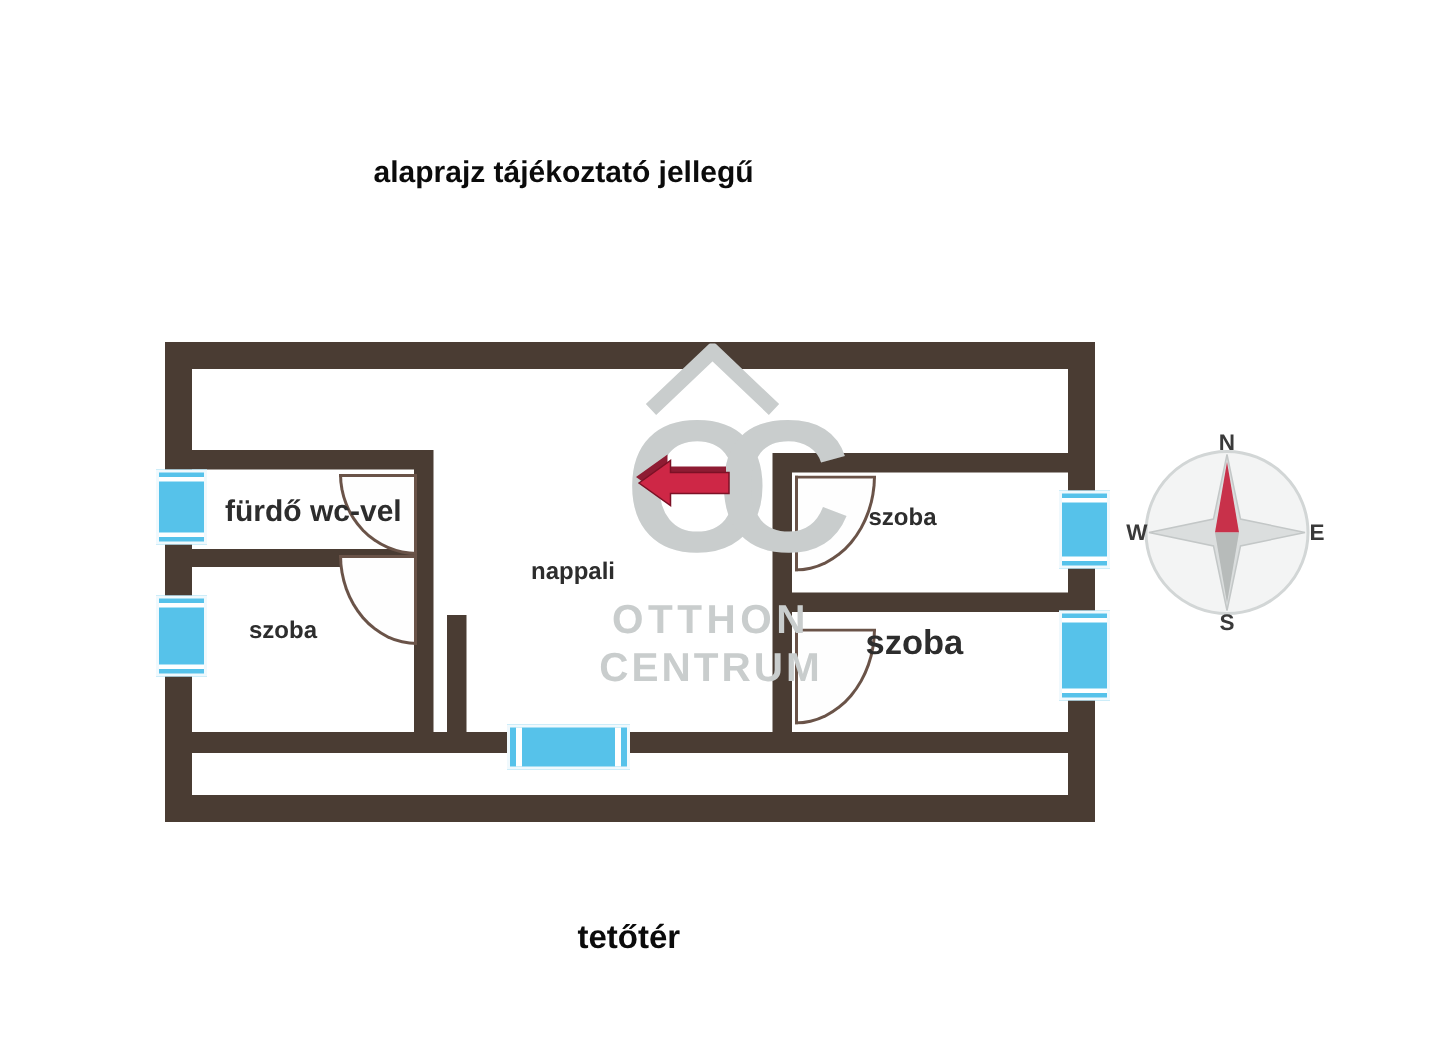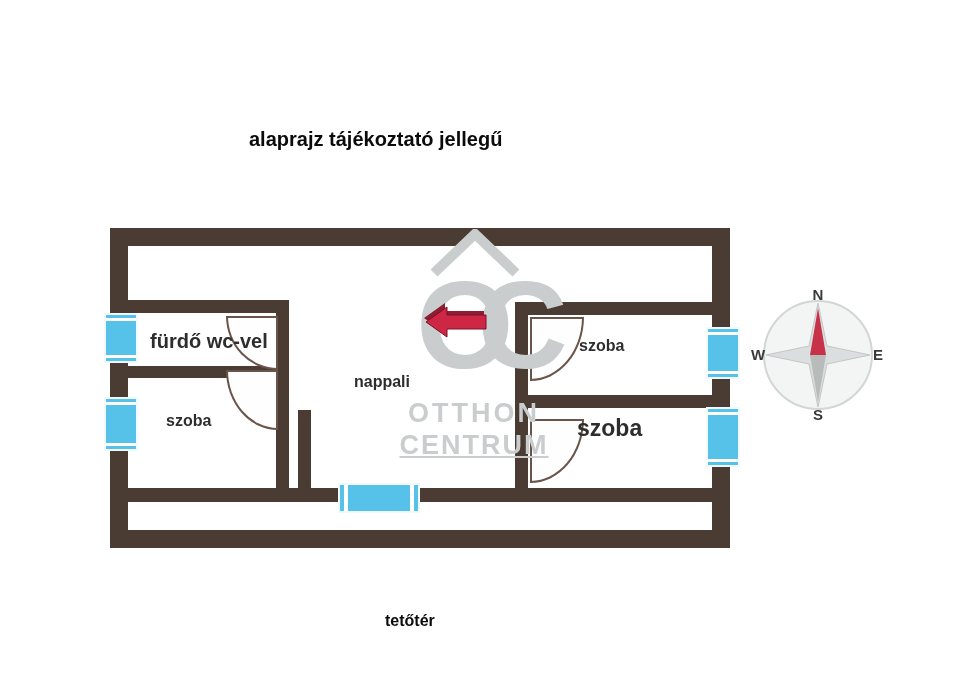--- a/index.html
+++ b/index.html
@@ -10,26 +10,26 @@
   .win-v::before,.win-v::after{content:"";position:absolute;left:0;right:0;height:3px;background:#ffffff;}
   .win-v::before{top:3px}
   .win-v::after{bottom:3px}
   .win-h::before,.win-h::after{content:"";position:absolute;top:0;bottom:0;width:4px;background:#ffffff;}
   .win-h::before{left:4px}
   .win-h::after{right:4px}
   .door{position:absolute;background:#fefefe;border:2px solid #6a5348;z-index:3;}
   .door.bl{border-radius:0 0 0 100%;}
   .door.br{border-radius:0 0 100% 0;}
   .room-label{position:absolute;font-weight:bold;color:var(--label,#2d2d2d);z-index:6;white-space:nowrap;}
-  .page-title{position:absolute;left:249px;top:104px;font-size:20px;font-weight:bold;color:#0b0b0b;z-index:6;white-space:nowrap;margin-top:24px;}
-  .page-footer{position:absolute;left:385px;top:612px;font-size:16px;font-weight:bold;color:#0b0b0b;z-index:6;white-space:nowrap;}
+  .page-title{position:absolute;left:249px;top:104px;font-size:20px;font-weight:bold;color:#0b0b0b;z-index:6;white-space:nowrap;}
+  .page-footer{position:absolute;left:385px;top:612px;font-size:22px;font-weight:bold;color:#0b0b0b;z-index:6;white-space:nowrap;}
   .wm{position:absolute;z-index:4;color:var(--watermark,#c9cdcd);font-weight:bold;text-align:center;line-height:1;width:200px;left:374px;white-space:nowrap;}
   .wm-oc{top:262px;font-size:125px;letter-spacing:-36px;padding-right:36px;}
   .wm-otthon{top:400px;font-size:27px;letter-spacing:3px;}
-  .wm-centrum{top:432px;font-size:27px;letter-spacing:2px;text-decoration:underline;}
+  .wm-centrum{top:432px;font-size:27px;letter-spacing:2px;}
 </style>
 </head>
 <body>
 
 <div class="stage">
 
   <div class="page-title">alaprajz tájékoztató jellegű</div>
 
   <div class="wall" style="left:110px;top:228px;width:620px;height:18px"></div>
   <div class="wall" style="left:110px;top:530px;width:620px;height:18px"></div>

